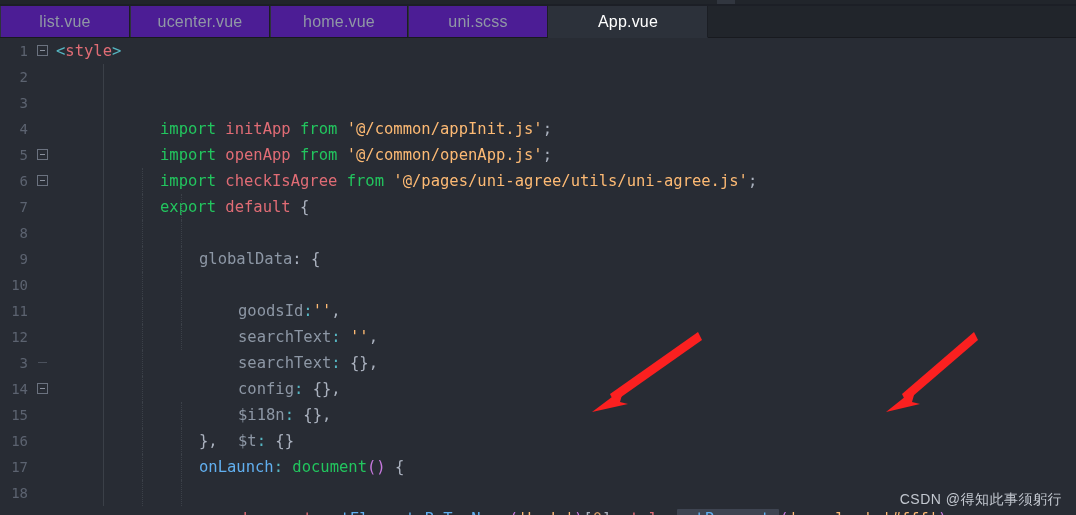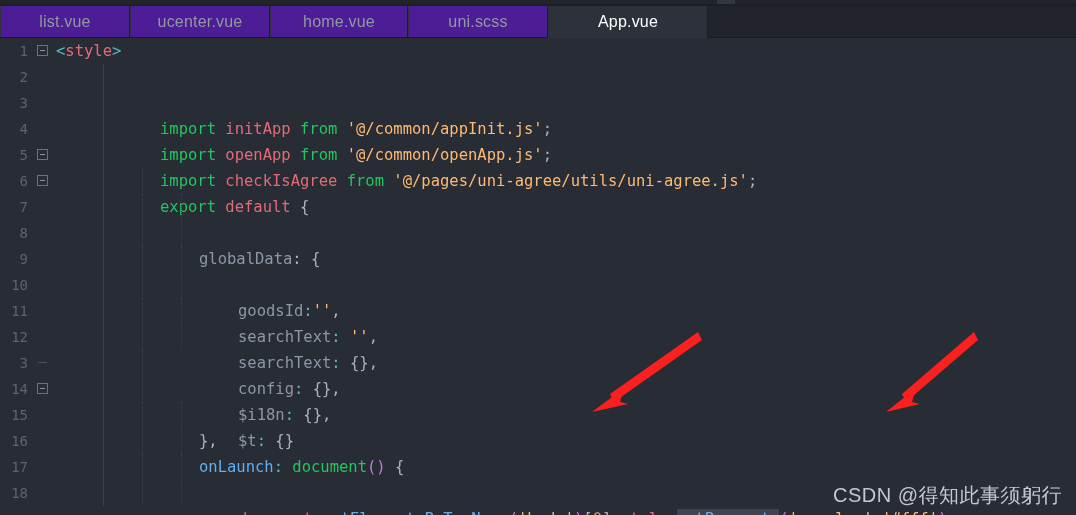--- a/index.html
+++ b/index.html
@@ -178,21 +178,21 @@
     pointer-events: none;
   }
 
   
   #watermark {
     position: absolute;
     right: 14px;
     bottom: 6px;
     color: #c3c8d0;
     font-family: "Liberation Sans", sans-serif;
-    font-size: 20px;
+    font-size: 14px;
     letter-spacing: .5px;
     user-select: none;
   }
 </style>
 </head>
 <body>
 
 <div id="top-sliver">
   <div class="nub"></div>
   <div class="seam"></div>

